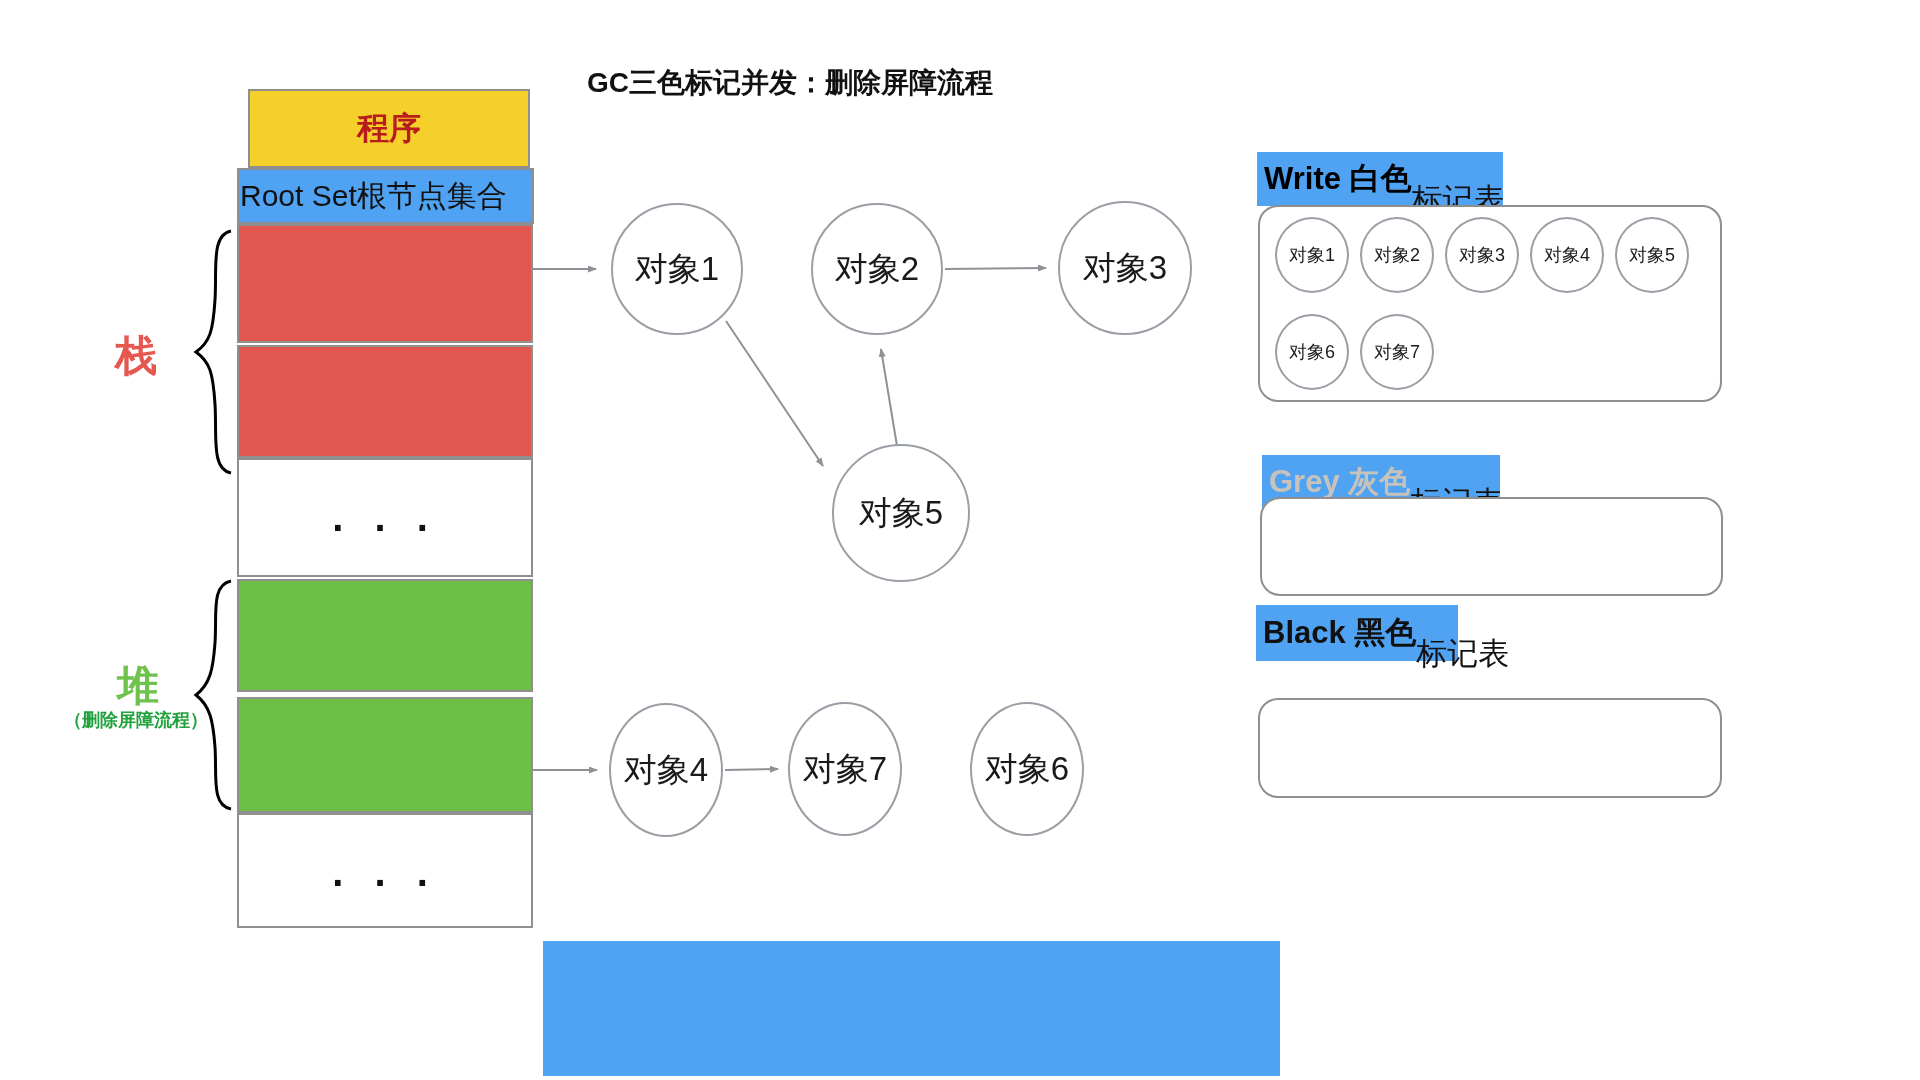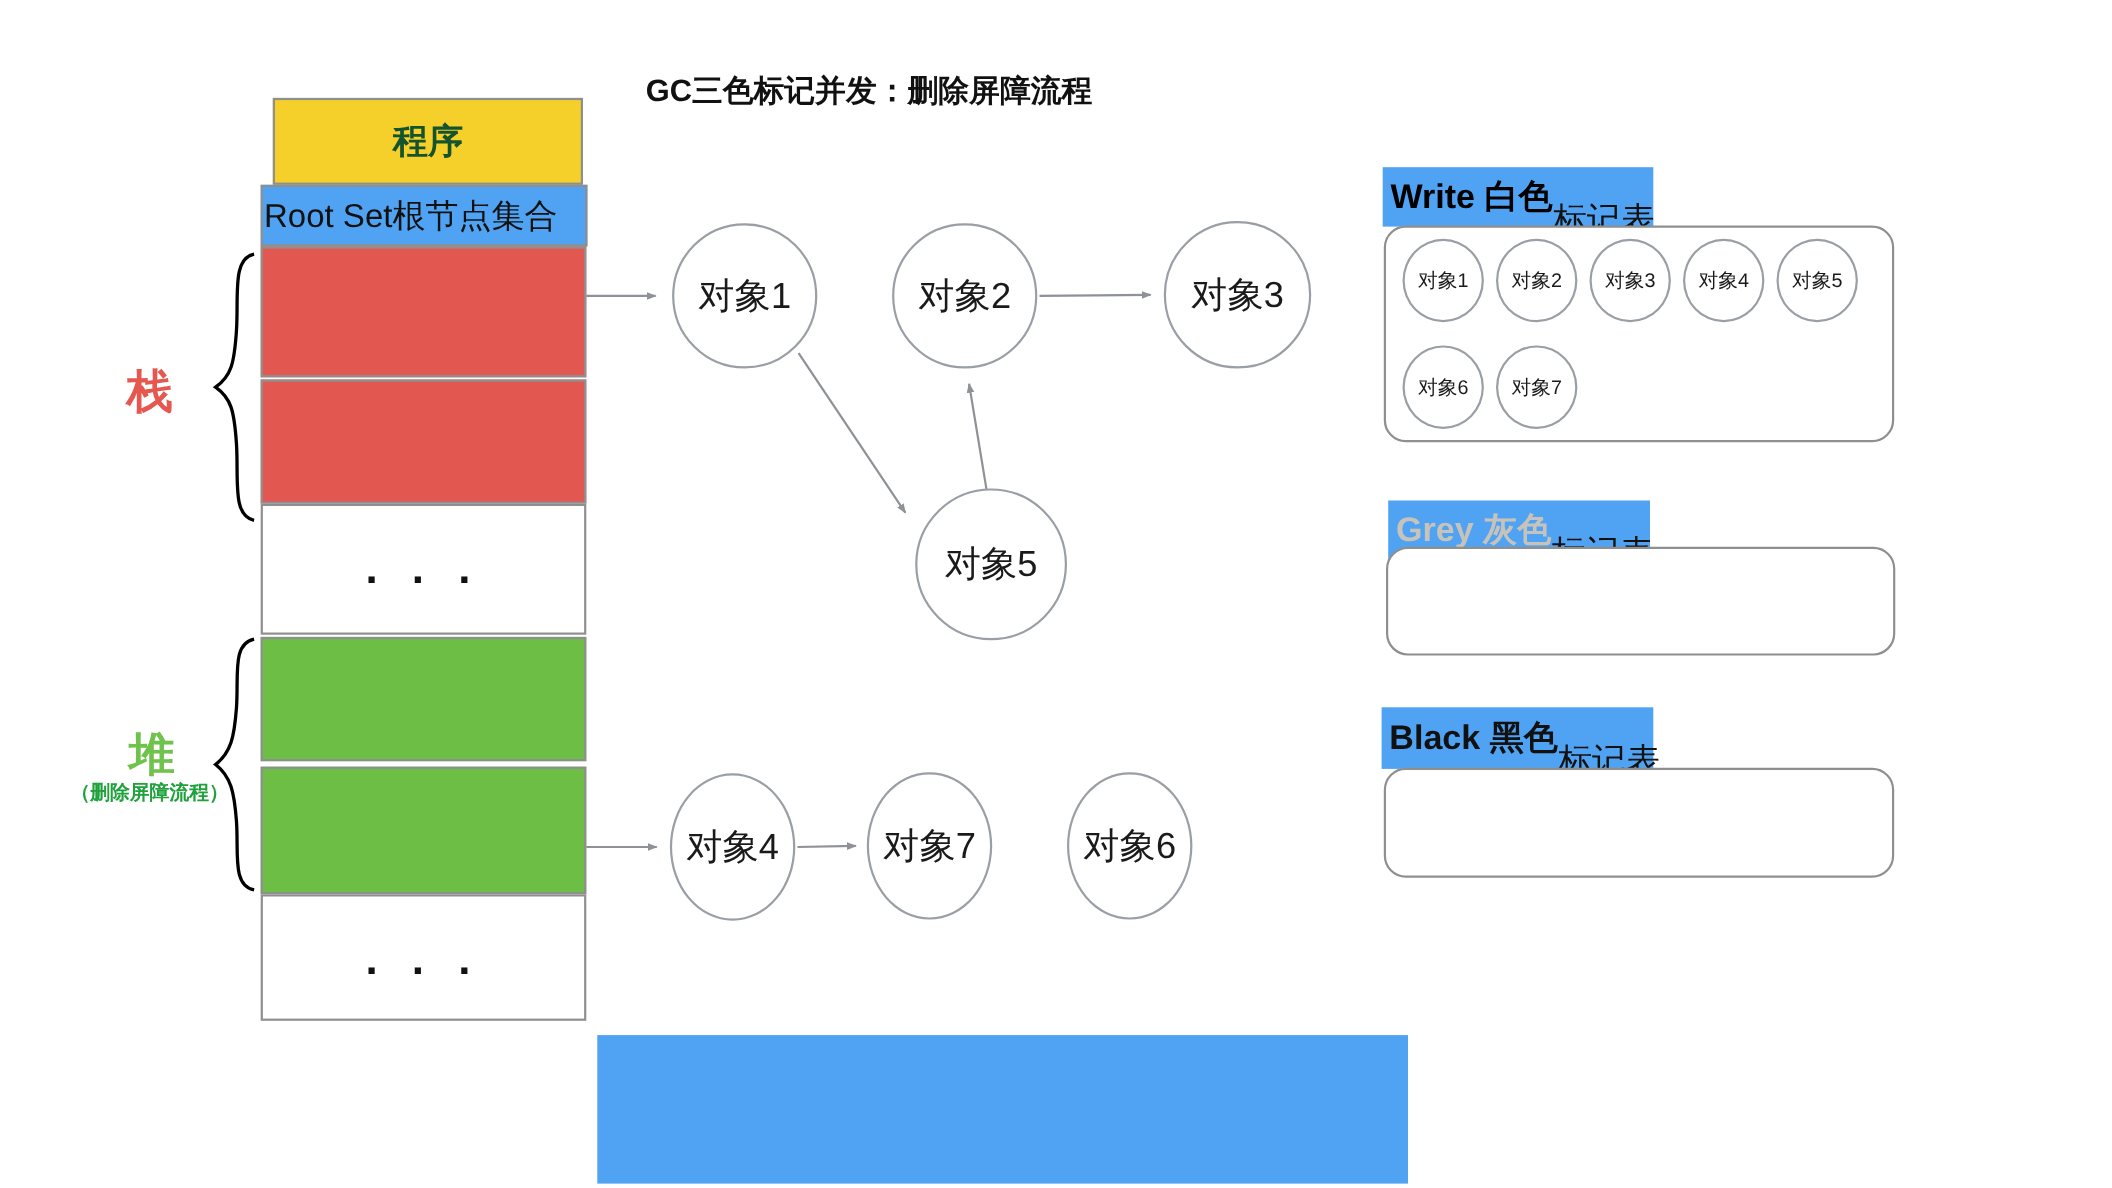--- a/index.html
+++ b/index.html
@@ -2,21 +2,21 @@
 <html><head>
 <meta charset="utf-8">
 <style>
   html,body{margin:0;padding:0;background:#fff;}
   #canvas{position:relative;width:1920px;height:1080px;background:#fff;overflow:hidden;
           font-family:"Liberation Sans","DejaVu Sans",sans-serif;}
   .block{position:absolute;border:2px solid #8f8f8f;box-sizing:border-box;}
   .title{position:absolute;left:440px;top:24px;width:700px;text-align:center;
          font-size:28px;font-weight:bold;color:#111;margin-top:40px;}
   .progbox{background:#F5D02B;display:flex;align-items:center;justify-content:center;
-           color:#14532d;font-weight:bold;font-size:32px;}
+           color:#b91c1c;font-weight:bold;font-size:32px;}
   .rootbar{background:#4FA3F2;display:flex;align-items:center;box-sizing:border-box;
            padding-left:1px;font-size:30px;color:#111;}
   .dots{position:absolute;text-align:center;font-size:40px;font-weight:bold;color:#111;
         letter-spacing:10px;}
   .sidelabel{position:absolute;text-align:center;font-weight:bold;}
   .node{position:absolute;background:#fff;border:2px solid #999fa5;border-radius:50%;
         display:flex;align-items:center;justify-content:center;font-size:33px;color:#1a1a1a;
         box-sizing:border-box;}
   .labelbar{position:absolute;background:#4FA3F2;display:flex;align-items:center;
             box-sizing:border-box;padding-left:7px;font-size:31px;white-space:nowrap;}
@@ -104,21 +104,21 @@
   <div class="mini" style="left:1615px;top:217px;width:74px;height:76px;">对象5</div>
   <div class="mini" style="left:1275px;top:314px;width:74px;height:76px;">对象6</div>
   <div class="mini" style="left:1360px;top:314px;width:74px;height:76px;">对象7</div>
 
   <div class="labelbar" style="left:1262px;top:455px;width:238px;height:54px;">
     <span class="en en-grey">Grey 灰色</span>
       <span class="cn">标记表</span>
   </div>
   <div class="rbox" style="left:1260px;top:497px;width:463px;height:99px;"></div>
 
-  <div class="labelbar" style="left:1256px;top:643px;width:247px;height:56px;">
+  <div class="labelbar" style="left:1256px;top:605px;width:202px;height:56px;">
     <span class="en en-black">Black 黑色</span>
       <span class="cn">标记表</span>
   </div>
   <div class="rbox" style="left:1258px;top:698px;width:464px;height:100px;"></div>
 
   <div class="caption">
   </div>
 
 </div>
 

